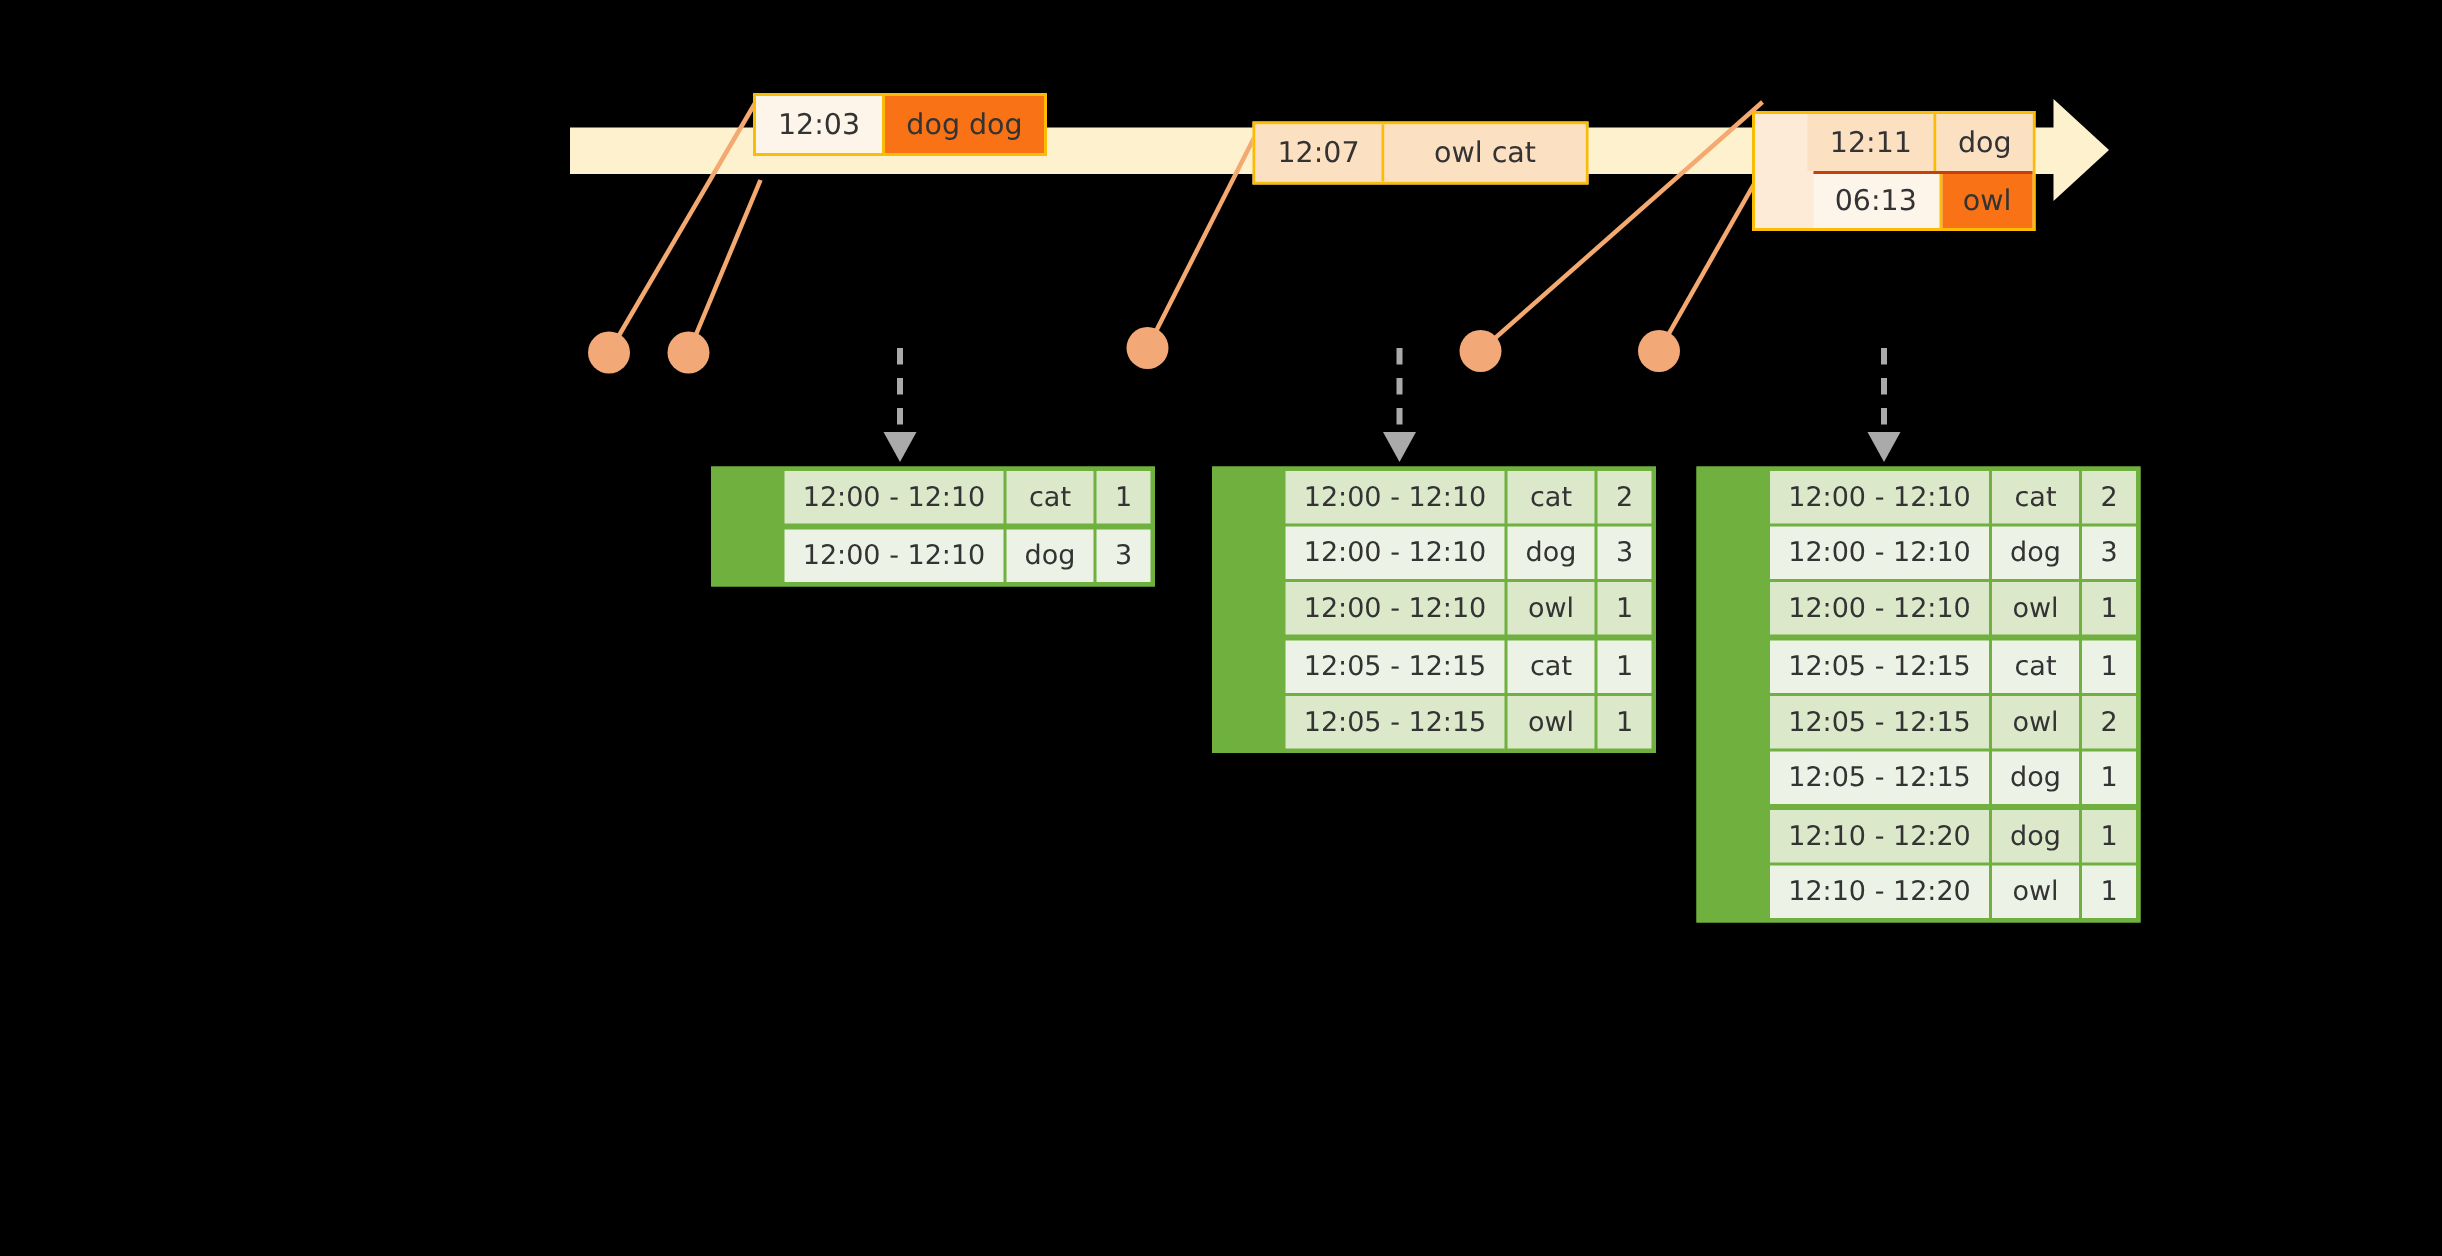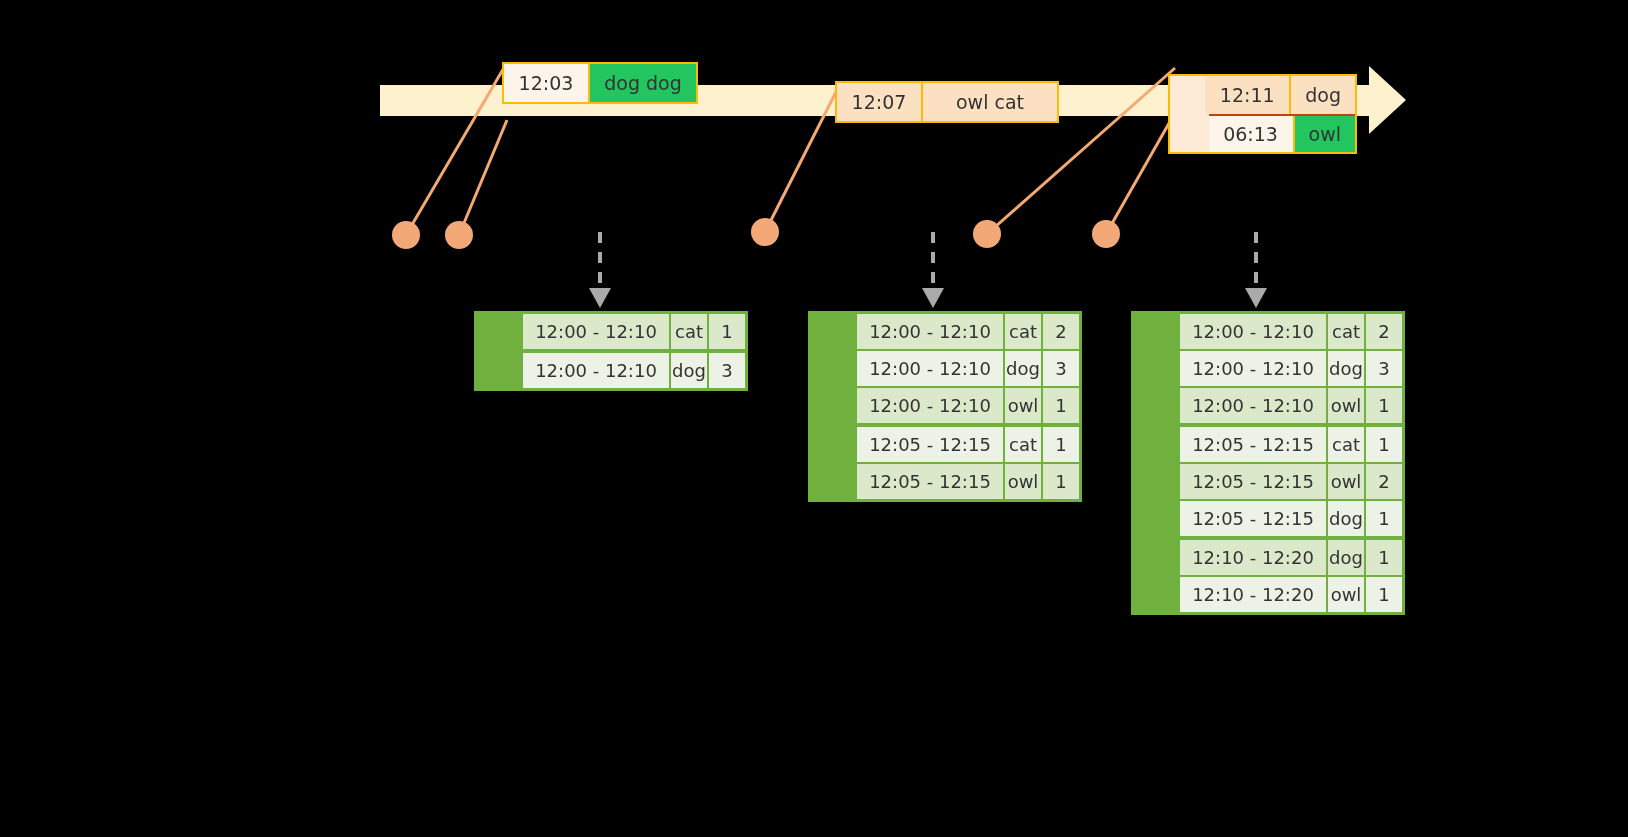--- a/index.html
+++ b/index.html
@@ -56,21 +56,21 @@
     display: flex; align-items: center; justify-content: center;
     font-size: 19px; color: #333333;
     border-right: 2px solid #FBBC05;
     background: #FDF4EA;
   }
   .ev-val {
     flex: 1;
     display: flex; align-items: center; justify-content: center;
     font-size: 19px; color: #333333;
     padding: 0 14px;
-    background: #22c55e;
+    background: #f97316;
   }
 
   #event-box-1 { left: 502px; top: 62px; width: 196px; }
   #event-box-2 { left: 835px; top: 81px; width: 224px; }
   #event-box-3 { left: 1168px; top: 74px; width: 189px; align-items: flex-end; }
 
   
   .connector-svg {
     position: absolute; left: 0; top: 0;
     width: 1628px; height: 837px;
@@ -95,21 +95,21 @@
   .res-row.group-end { margin-bottom: 2px; }
   .res-win, .res-key, .res-cnt {
     display: flex; align-items: center; justify-content: center;
     font-size: 18px; color: #333333;
     background: #EDF2E6;
   }
   .res-row.shade .res-win,
   .res-row.shade .res-key,
   .res-row.shade .res-cnt { background: #DBE8CA; }
   .res-win { width: 146px; }
-  .res-key { width: 36px; }
+  .res-key { width: 58px; }
   .res-cnt { width: 36px; }
 
   #result-table-1 { left: 474px; top: 311px; }
   #result-table-2 { left: 808px; top: 311px; }
   #result-table-3 { left: 1131px; top: 311px; }
 </style>
 </head>
 <body>
 
 <div id="stage">

